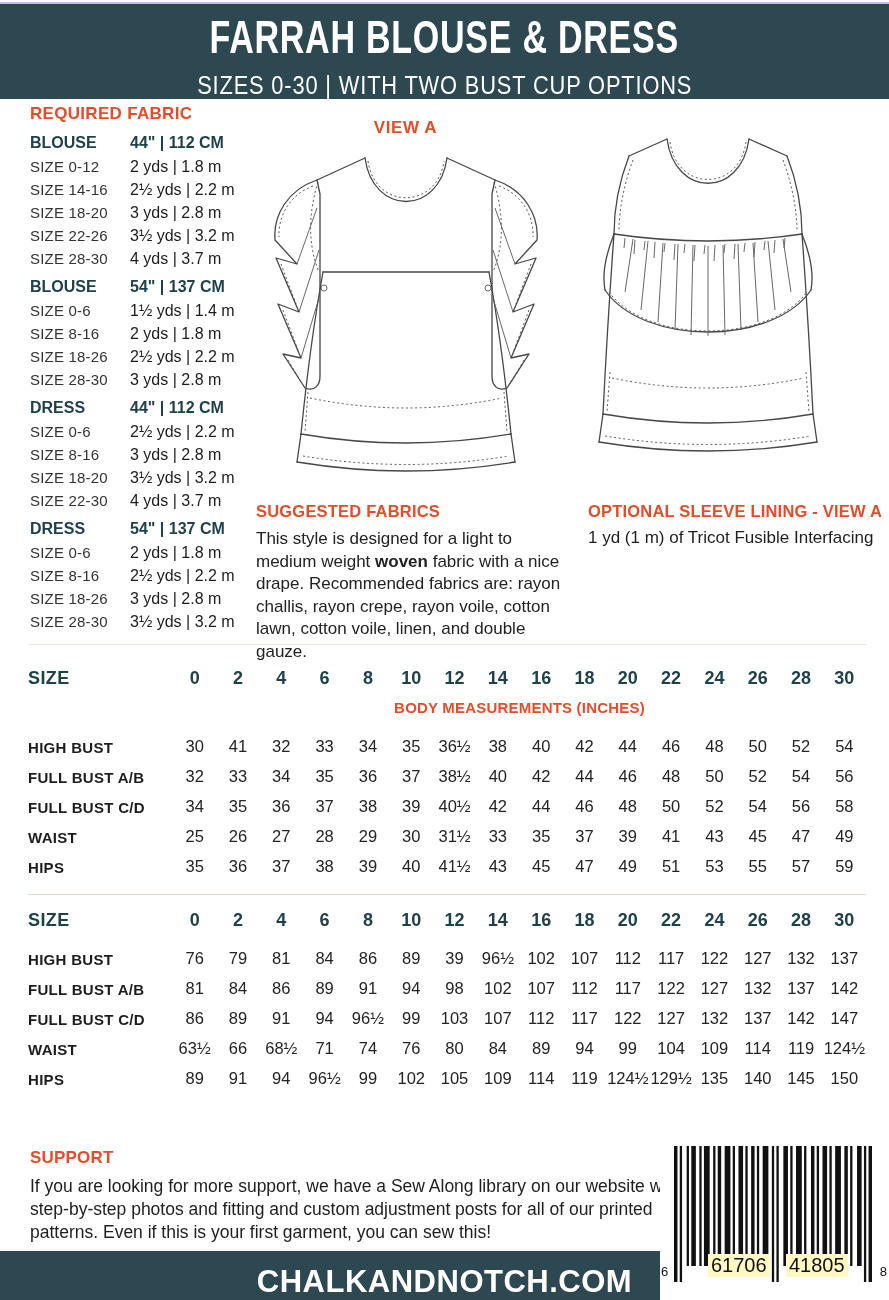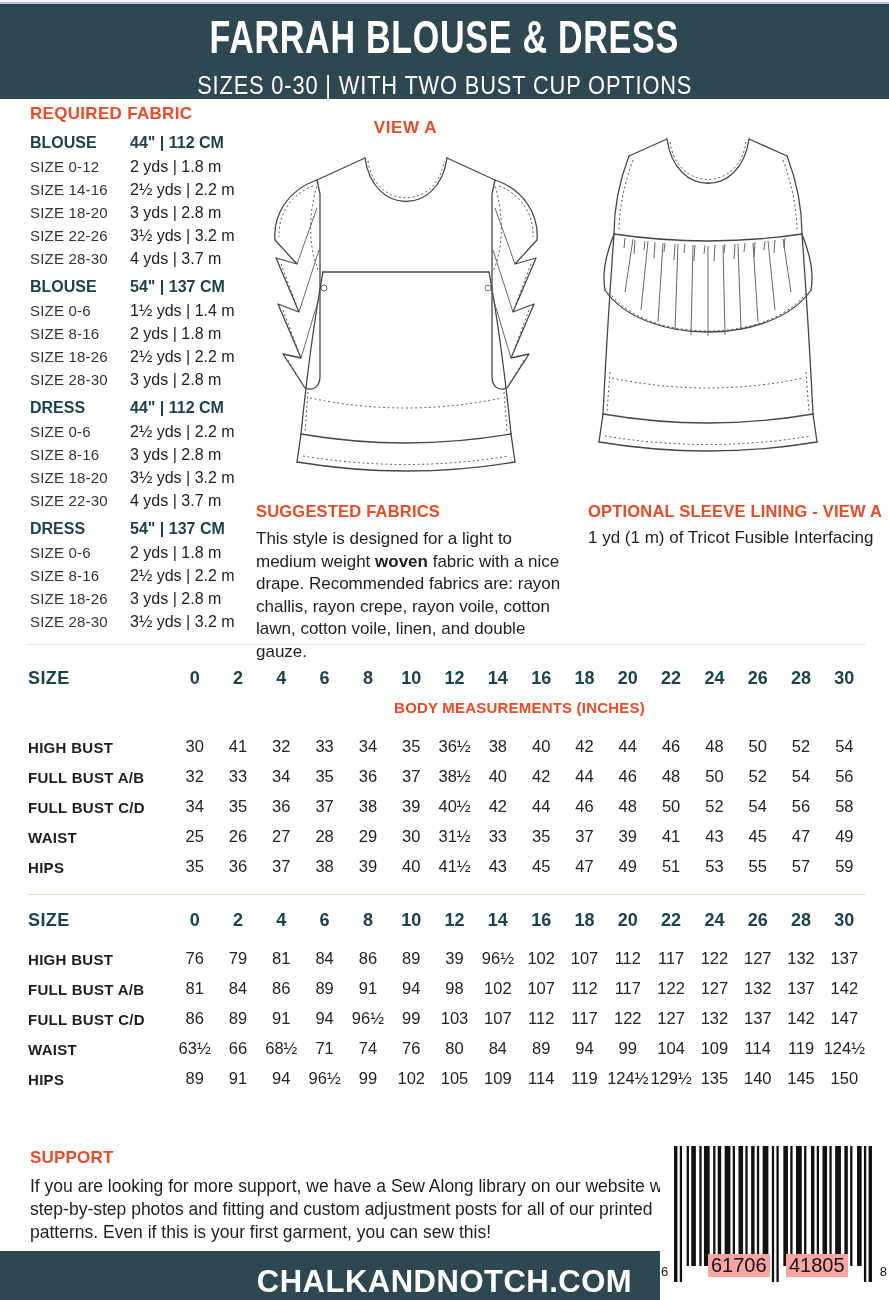--- a/index.html
+++ b/index.html
@@ -56,21 +56,21 @@
   
   .support{position:absolute;left:30px;top:1136px;width:665px;}
   .support p{font-size:17.5px;line-height:23px;color:#1e1e1e;margin:0;}
 
   
   .footer{position:absolute;left:0;top:1243px;width:100%;height:50px;background:var(--teal);margin-top:8px;}
   .site{position:absolute;left:0;top:13px;width:100%;text-align:center;color:#fff;
         font-weight:bold;font-size:31px;letter-spacing:0.5px;}
   .barcode{position:absolute;left:660px;top:1138px;width:229px;height:162px;background:#fff;z-index:5;}
   .barcode svg{position:absolute;left:14px;top:8px;}
-  .bc{position:absolute;color:#111;font-size:20px;top:116px;background:#fca5a5;padding:0 3px;}
+  .bc{position:absolute;color:#111;font-size:20px;top:116px;background:#fef9c3;padding:0 3px;}
   .bc-small{font-size:13px;top:126px;background:none;padding:0;}
   .bc-left{left:1px;}
   .bc-g1{left:48px;}
   .bc-g2{left:126px;}
   .bc-right{right:2px;}
 
   
   .ln{stroke:#474747;stroke-width:1.3;fill:none;stroke-linejoin:round;stroke-linecap:round;}
   .thin{stroke:#575757;stroke-width:0.9;fill:none;}
   .dash{stroke:#474747;stroke-width:0.9;fill:none;stroke-dasharray:2,2.6;}

